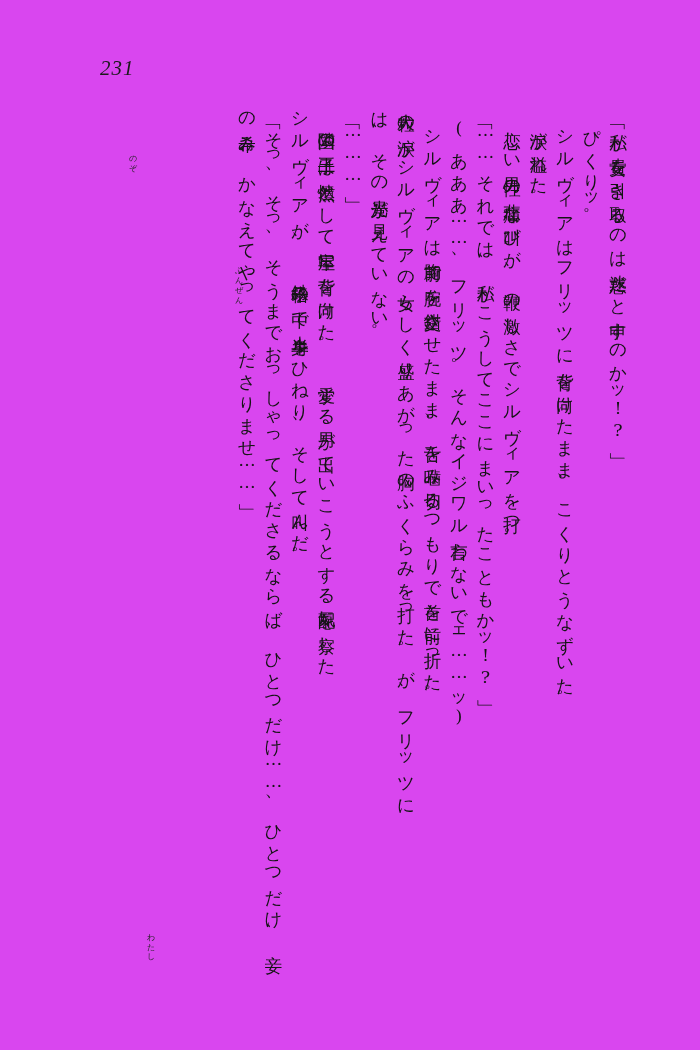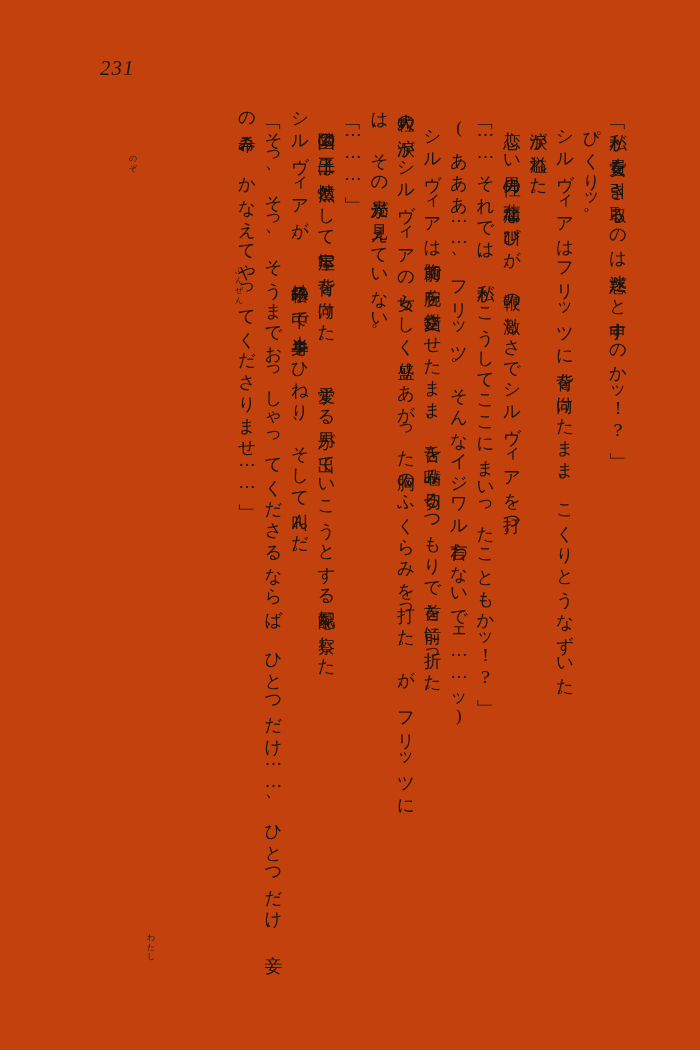--- a/index.html
+++ b/index.html
@@ -15,21 +15,21 @@
     overflow: hidden;
     position: relative;
   }
 
   .page {
     position: absolute;
     left: 0;
     top: 0;
     width: 700px;
     height: 1050px;
-    background: #c2410c;
+    background: #d946ef;
   }
 
   
   .page-number {
     position: absolute;
     left: 100px;
     top: 56px;
     font-family: "Liberation Serif", "DejaVu Serif", serif;
     font-style: italic;
     font-size: 21px;

